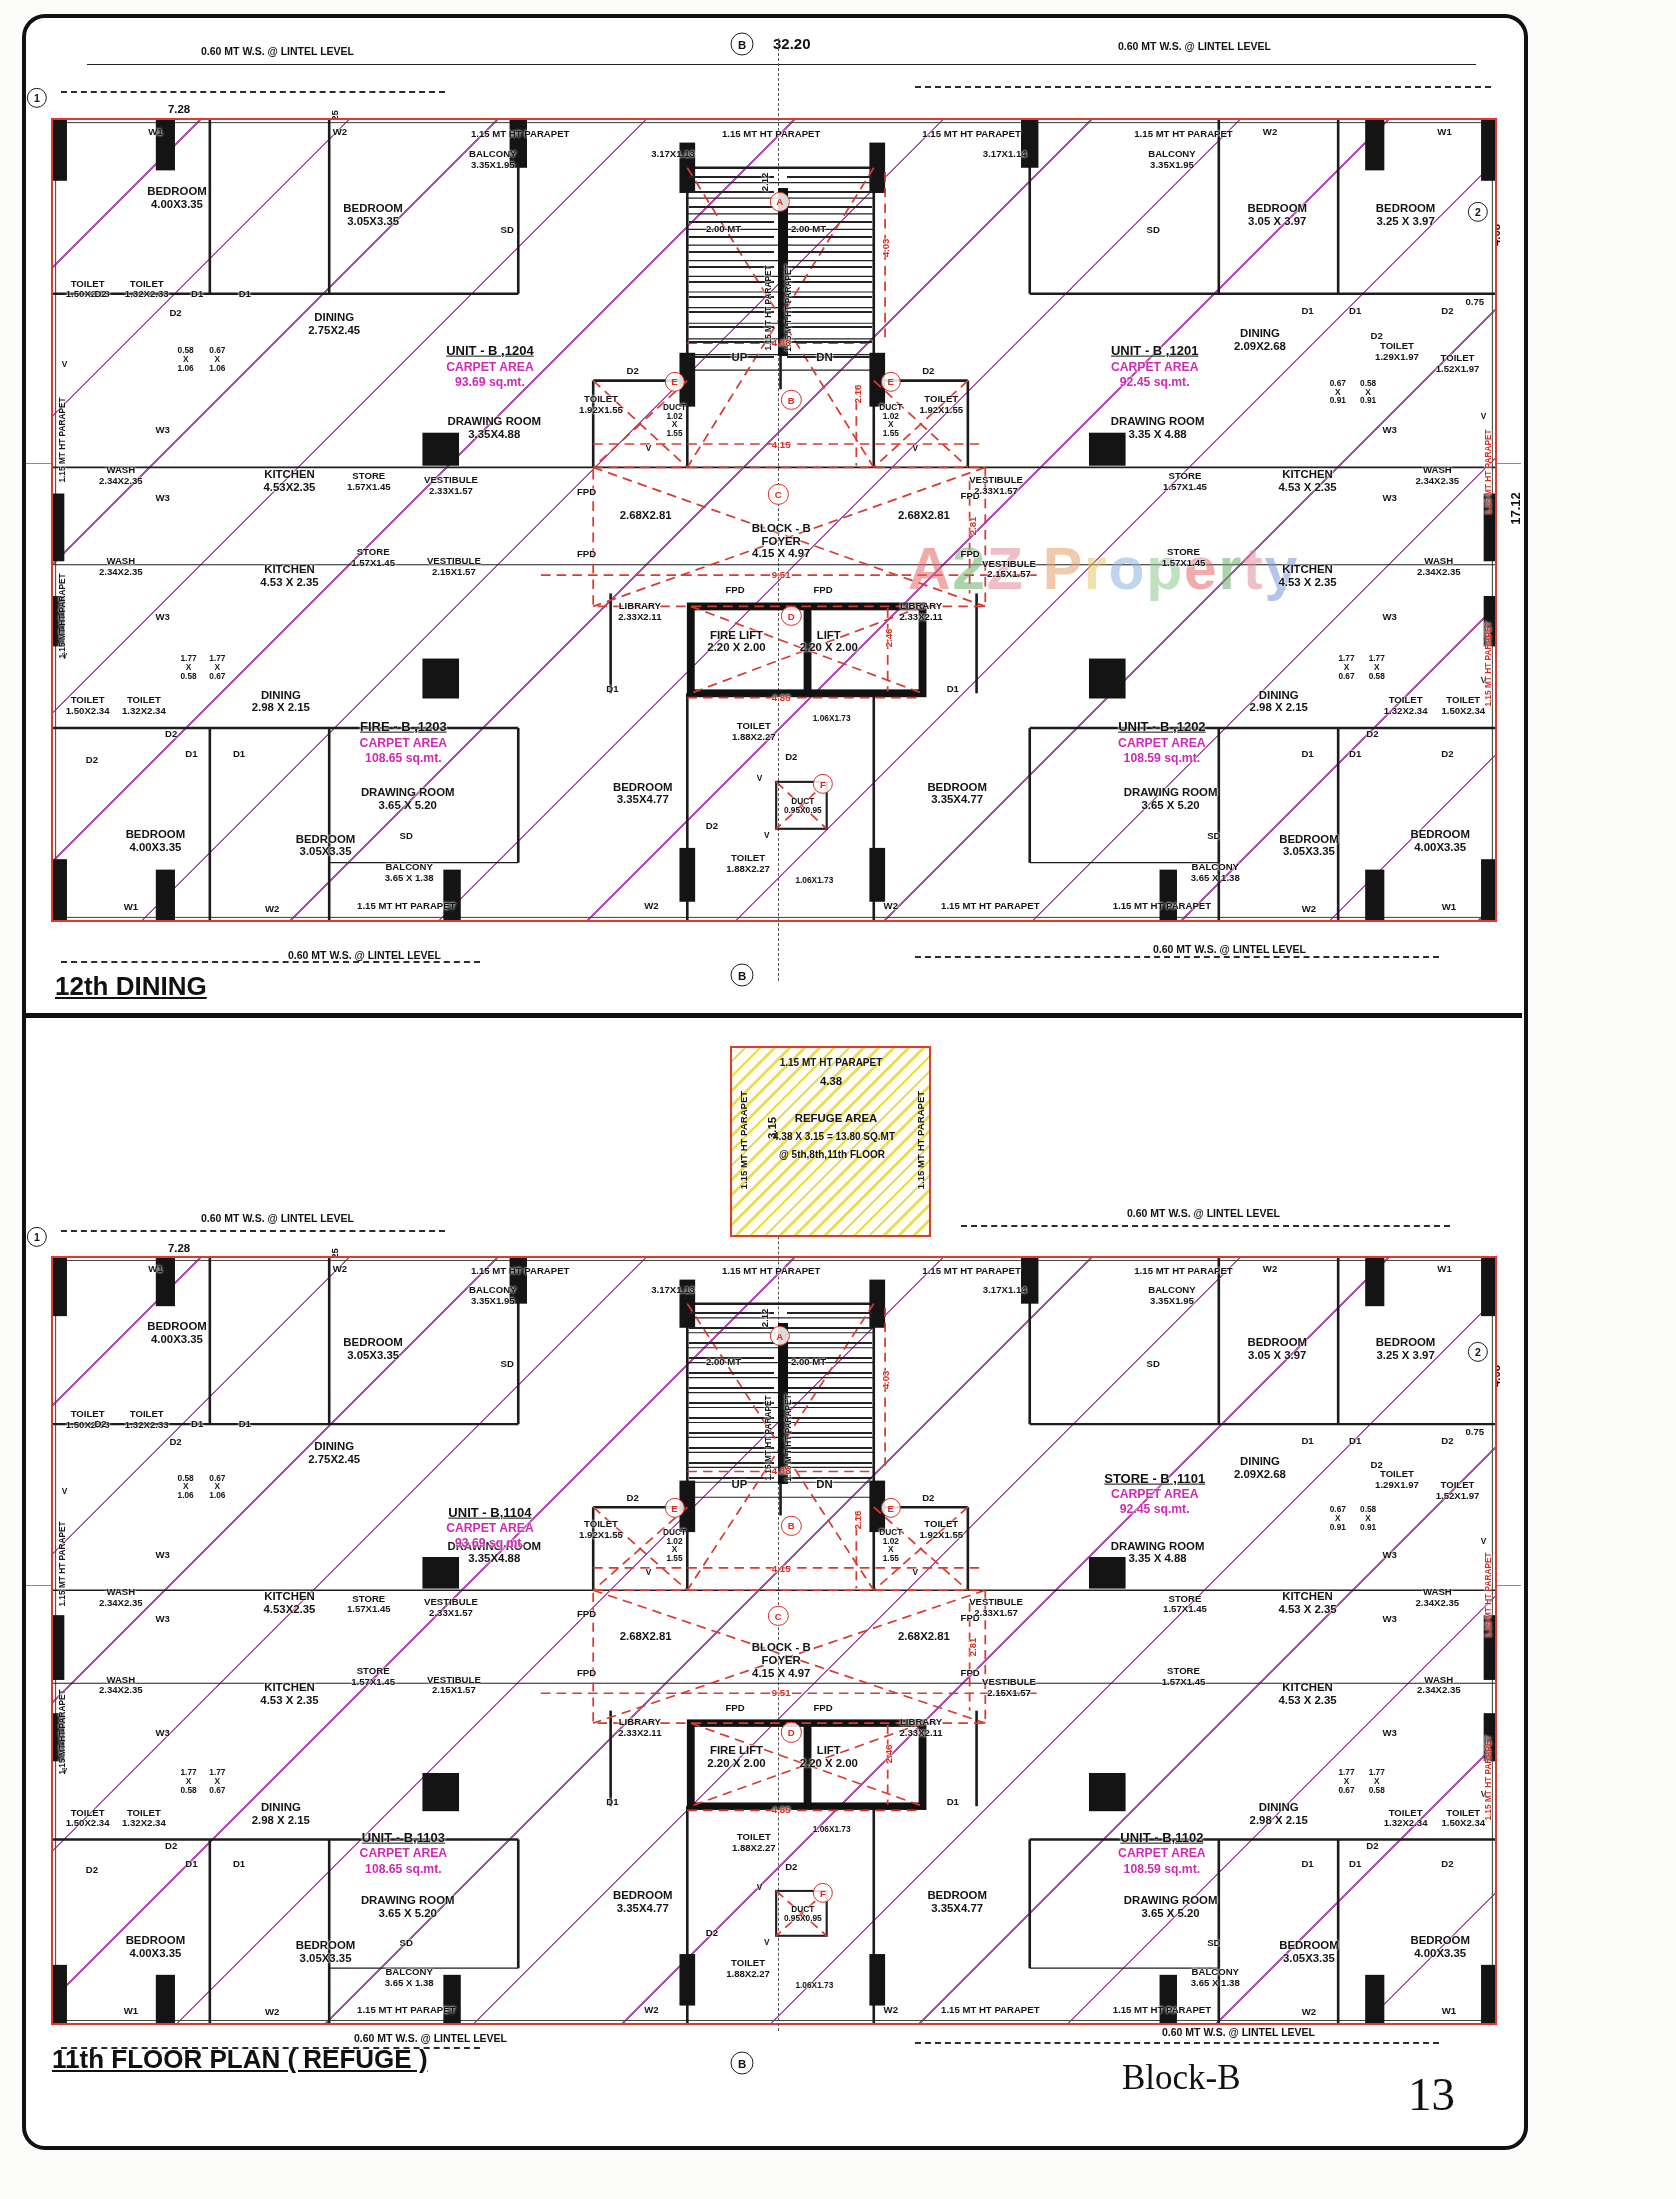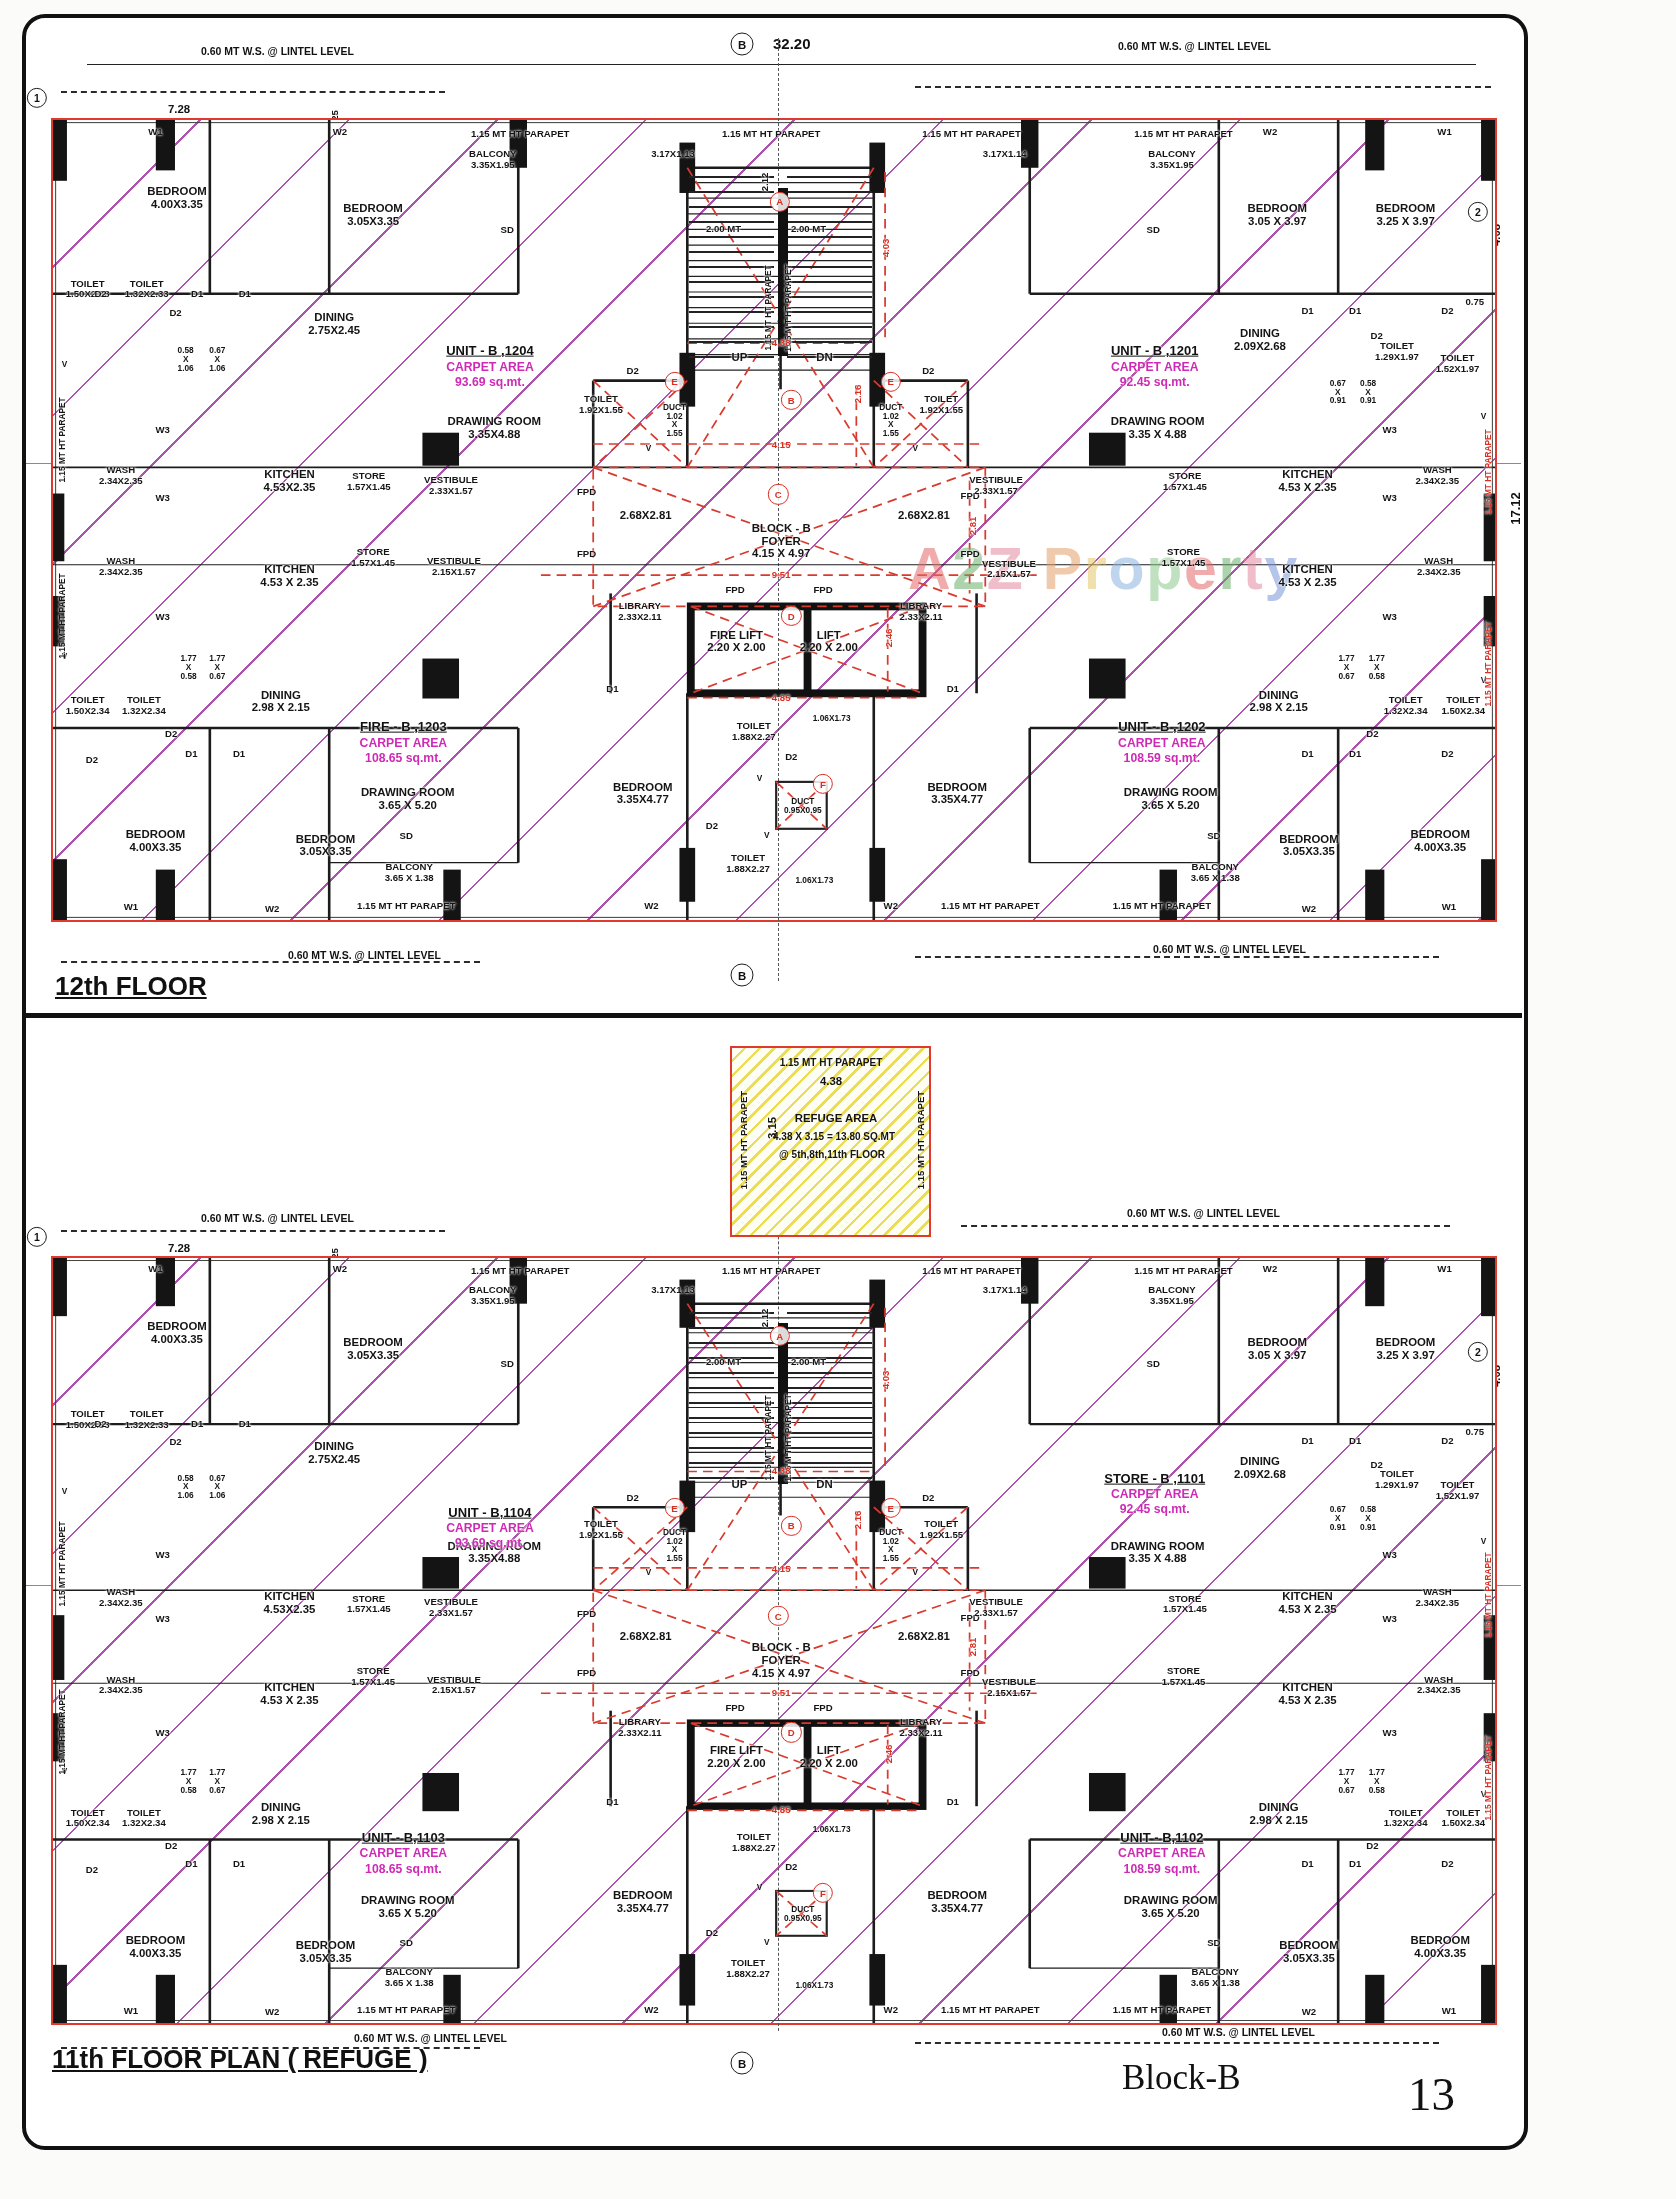--- a/index.html
+++ b/index.html
@@ -88,21 +88,21 @@
   <div class="dimtxt" style="left:168px;top:103px;font-size:11.4px;">7.28</div>
   <div class="dimtxt rot90" style="left:325px;top:114px;font-size:9.6px;">0.25</div>
   <div class="gmk" style="left:1478px;top:212px;width:18.3px;height:18.3px;font-size:10.5px;">2</div>
   <div class="dimtxt rot90" style="left:1485px;top:229px;font-size:11.4px;">4.08</div>
   <div class="dimtxt rot90" style="left:1499px;top:501px;">17.12</div>
   <div class="ln" style="left:61px;top:961px;width:419px;"></div>
   <div class="ln" style="left:915px;top:956px;width:524px;"></div>
   <div class="ln-txt" style="left:288px;top:949px;">0.60 MT W.S. @ LINTEL LEVEL</div>
   <div class="ln-txt" style="left:1153px;top:943px;">0.60 MT W.S. @ LINTEL LEVEL</div>
   <div class="gmk" style="left:742px;top:975px;">B</div>
-  <div class="floor-label" style="left:55px;top:971px;">12th FLOOR</div>
+  <div class="floor-label" style="left:55px;top:971px;">12th DINING</div>
   <div id="divider"></div>
 
   <div class="panel" id="panel-12">
     <div style="position:absolute;inset:0;">
   <svg viewBox="0 0 1655 921" preserveAspectRatio="none">
     <rect x="3" y="3" width="1649" height="915" fill="none" stroke="#444" stroke-width="1.2"></rect>
     <g stroke="#1c1c1c" stroke-width="3" fill="none">
       <line x1="180" y1="0" x2="180" y2="200"></line>
             <line x1="317" y1="0" x2="317" y2="200"></line>
       <line x1="534" y1="0" x2="534" y2="200"></line>

